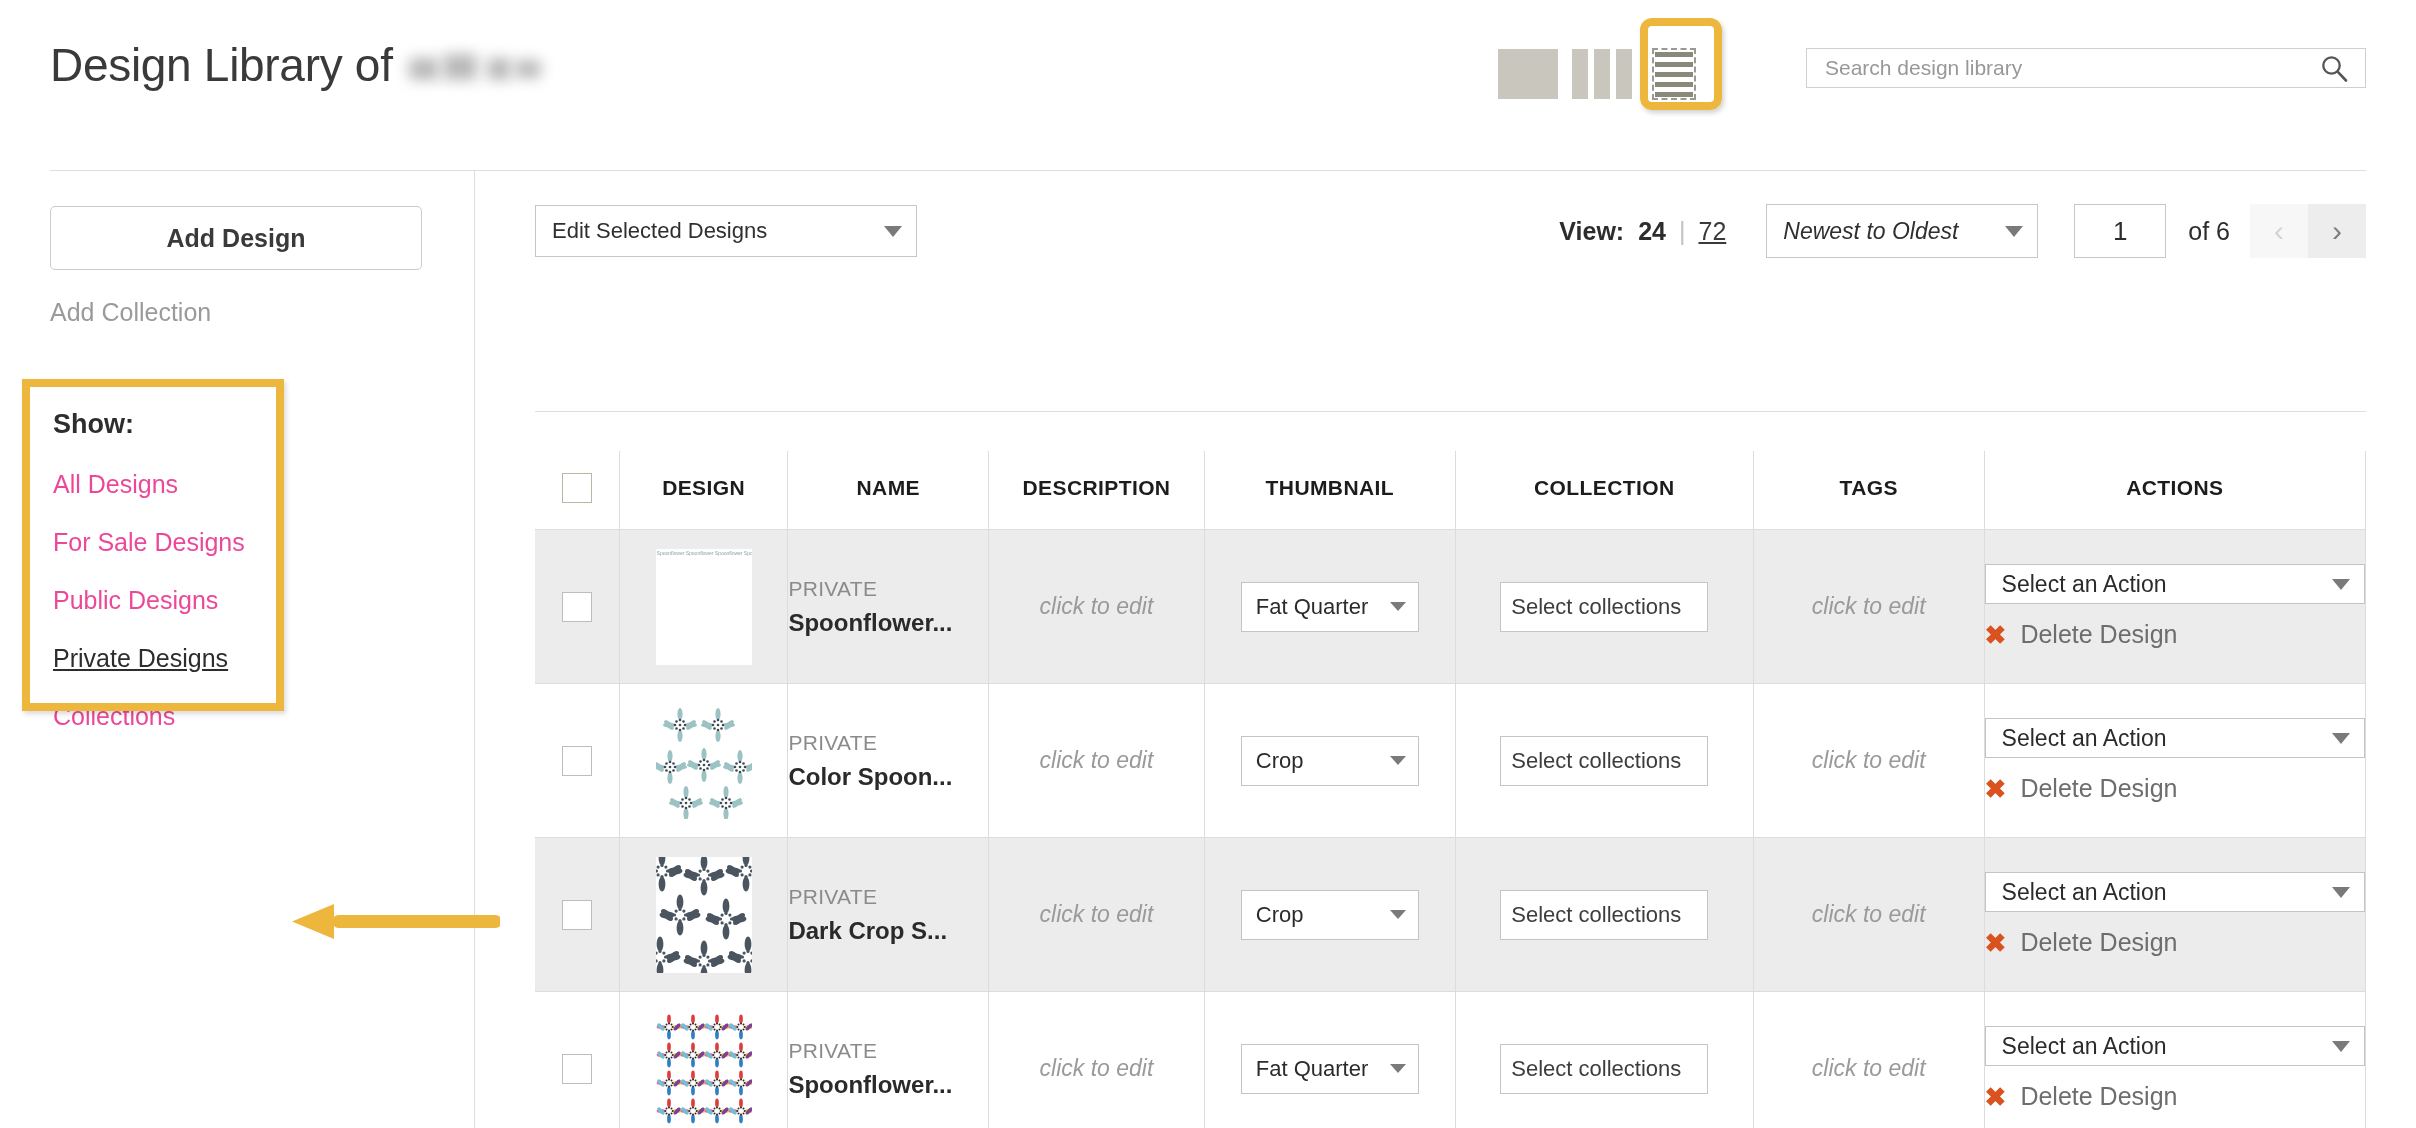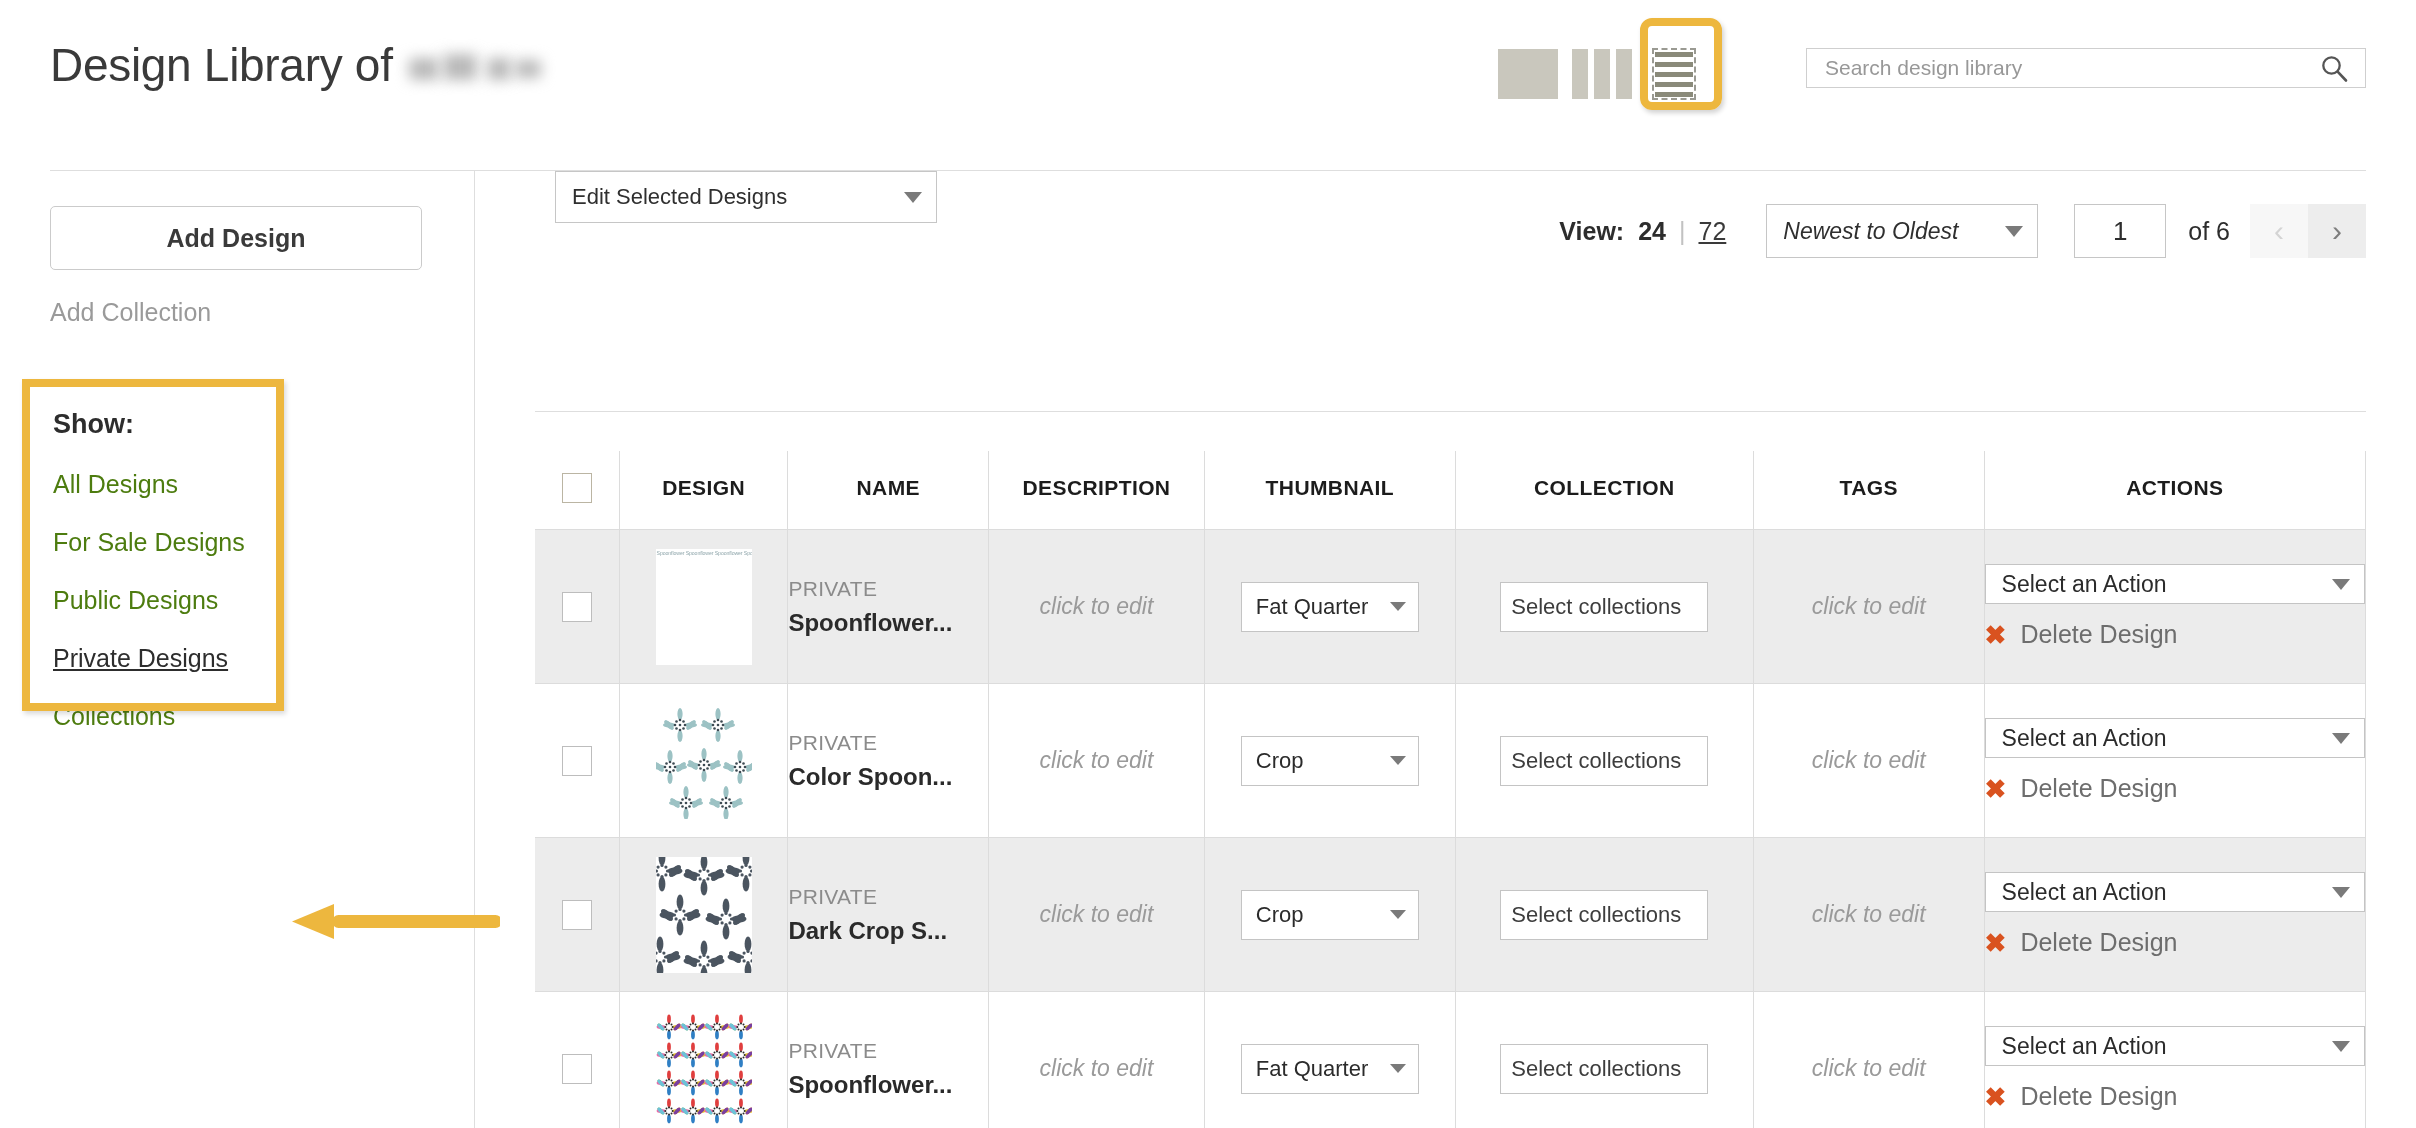--- a/index.html
+++ b/index.html
@@ -172,21 +172,21 @@
     background: #fff;
   }
   .show-panel .show-title {
     font-size: 27px;
     font-weight: bold;
     color: #2d2d2d;
     margin-bottom: 30px;
   }
   .show-panel .filter-item {
     font-size: 25px;
-    color: #4d7c0f;
+    color: #ec4899;
     margin-bottom: 29px;
     cursor: pointer;
     white-space: nowrap;
     display: block;
   }
   .show-panel .filter-item:last-child { margin-bottom: 0; }
   .show-panel .filter-item.active {
     color: #2d2d2d;
     text-decoration: underline;
   }
@@ -214,22 +214,22 @@
   
   .main {
     flex: 1;
     padding: 0 50px 0 60px;
     position: relative;
     min-width: 0;
   }
   .toolbar {
     height: 120px;
     display: flex;
+    align-items: center;
     position: relative;
-    margin-left: 20px;
   }
   .edit-select {
     width: 382px;
     height: 52px;
     border: 1px solid #c6c6c6;
     background: #fff;
     display: flex;
     align-items: center;
     padding: 0 14px 0 16px;
     cursor: pointer;

